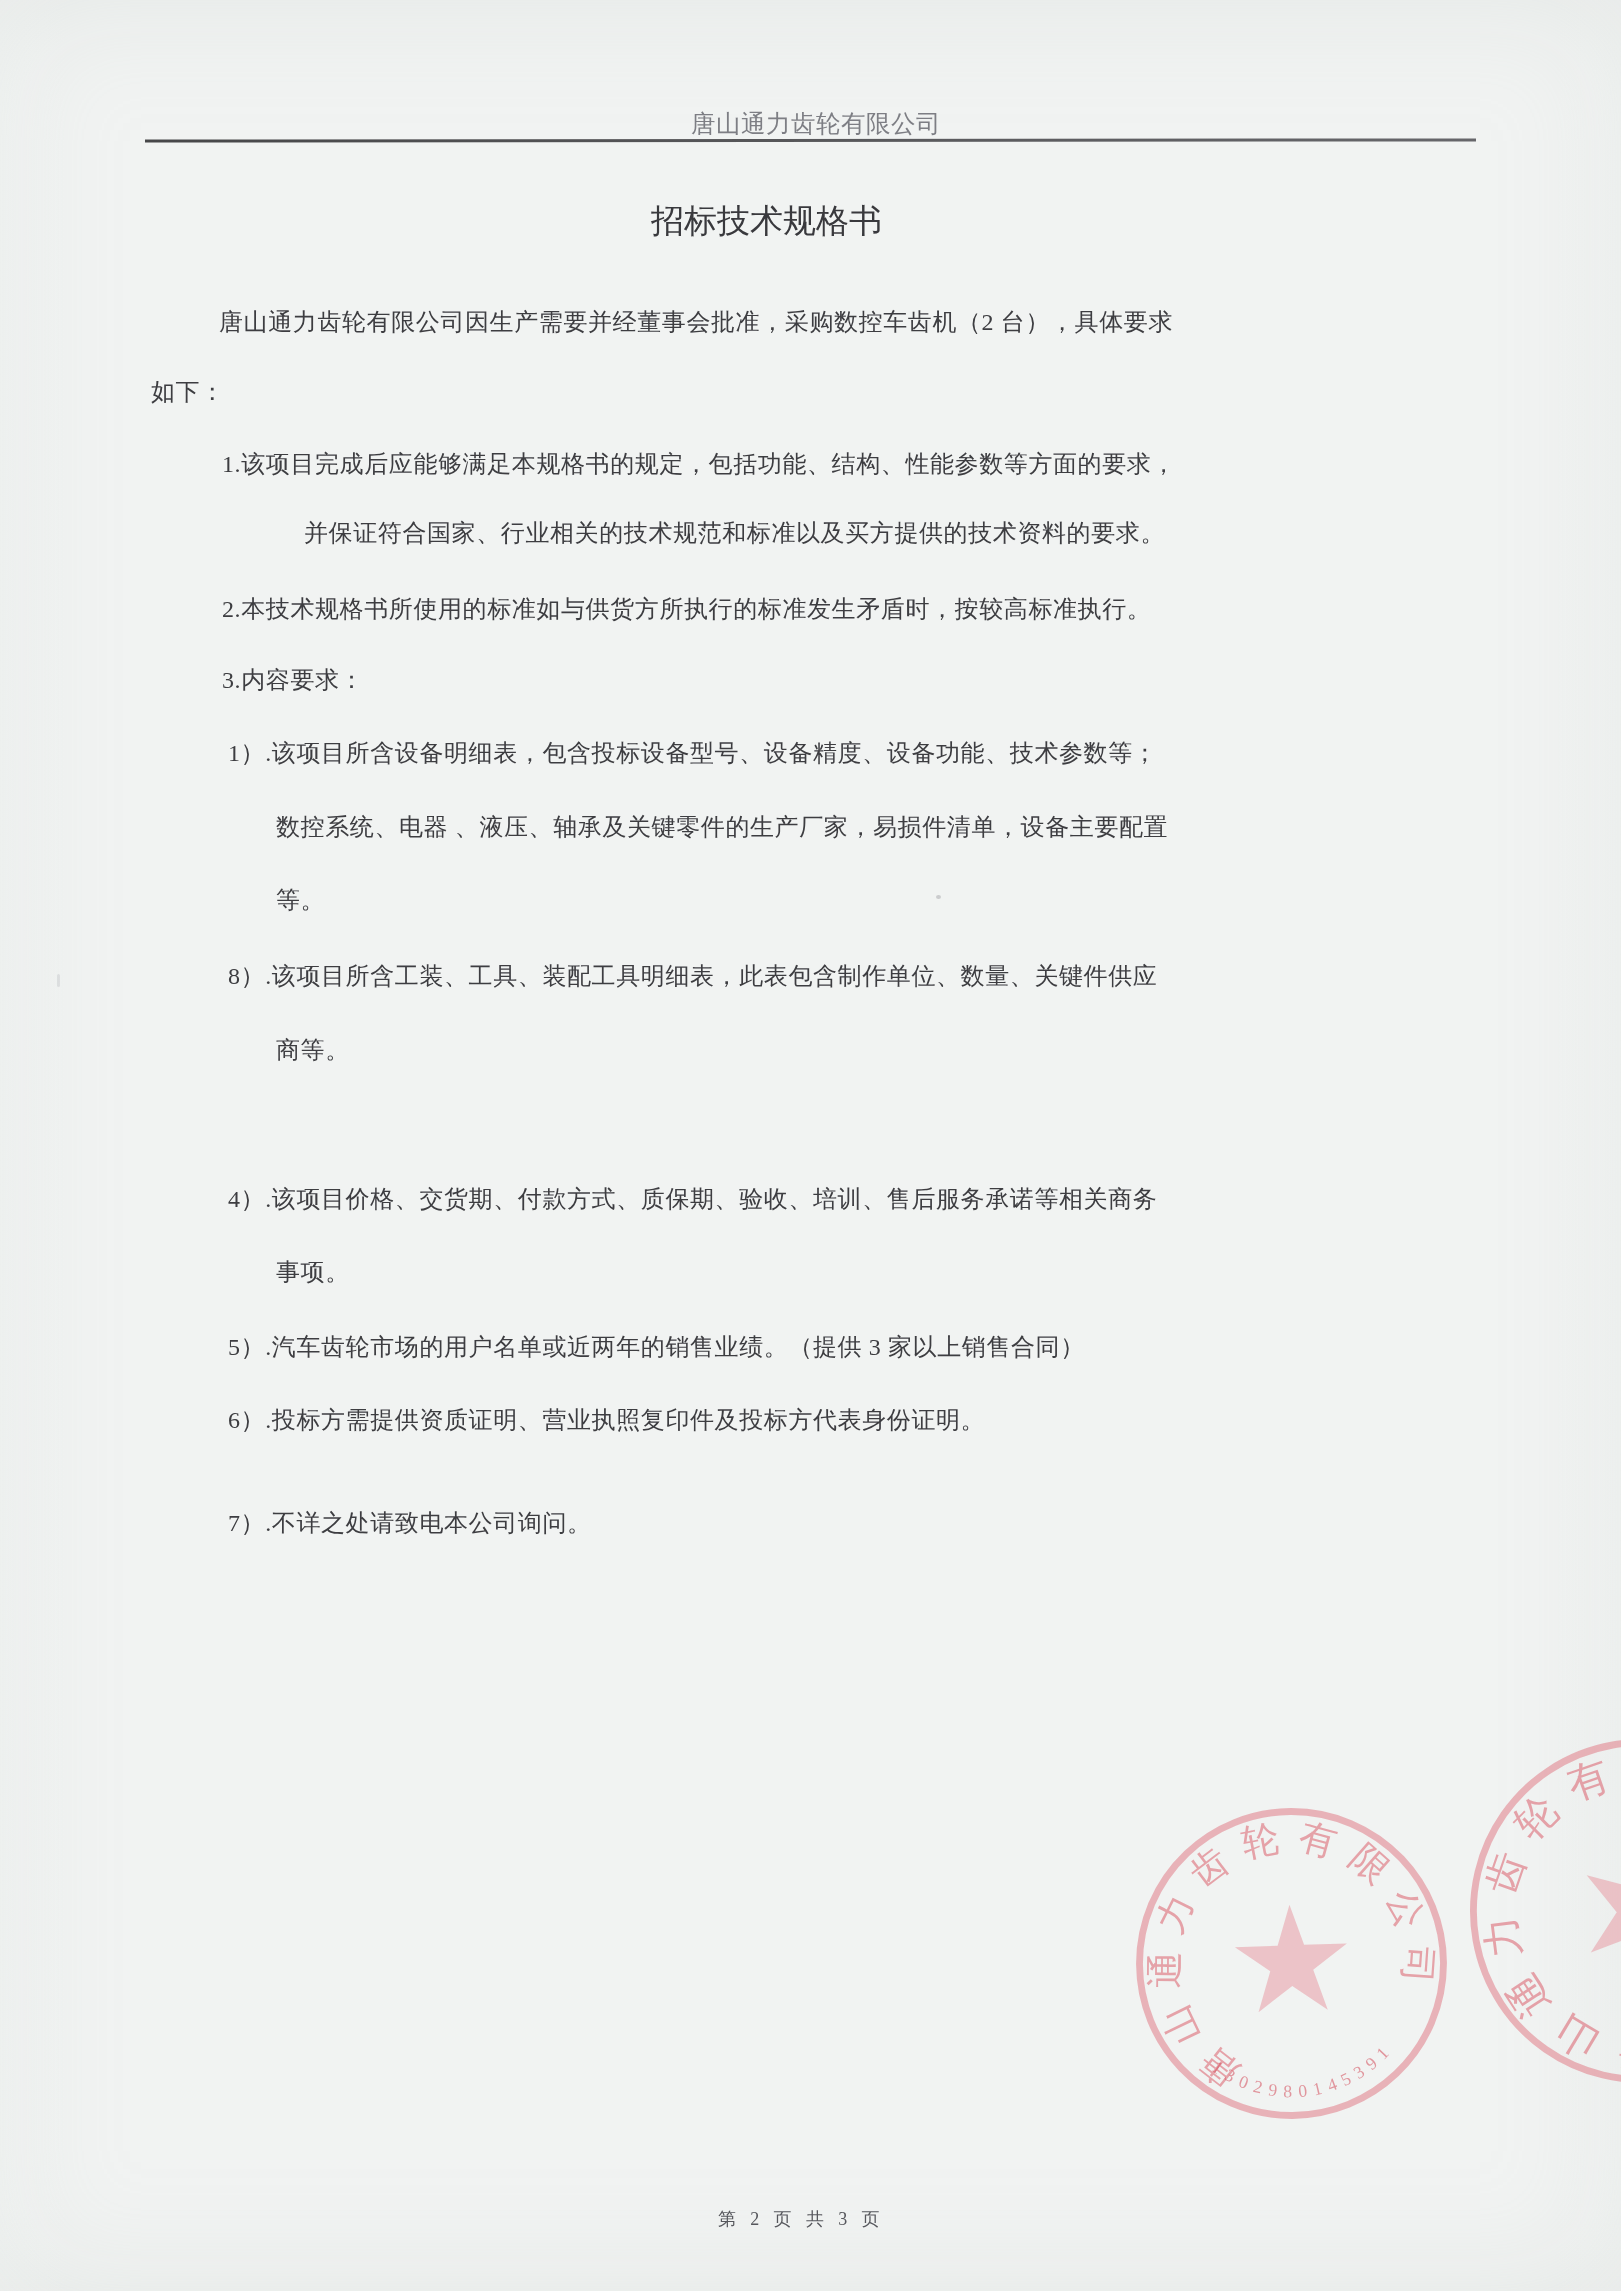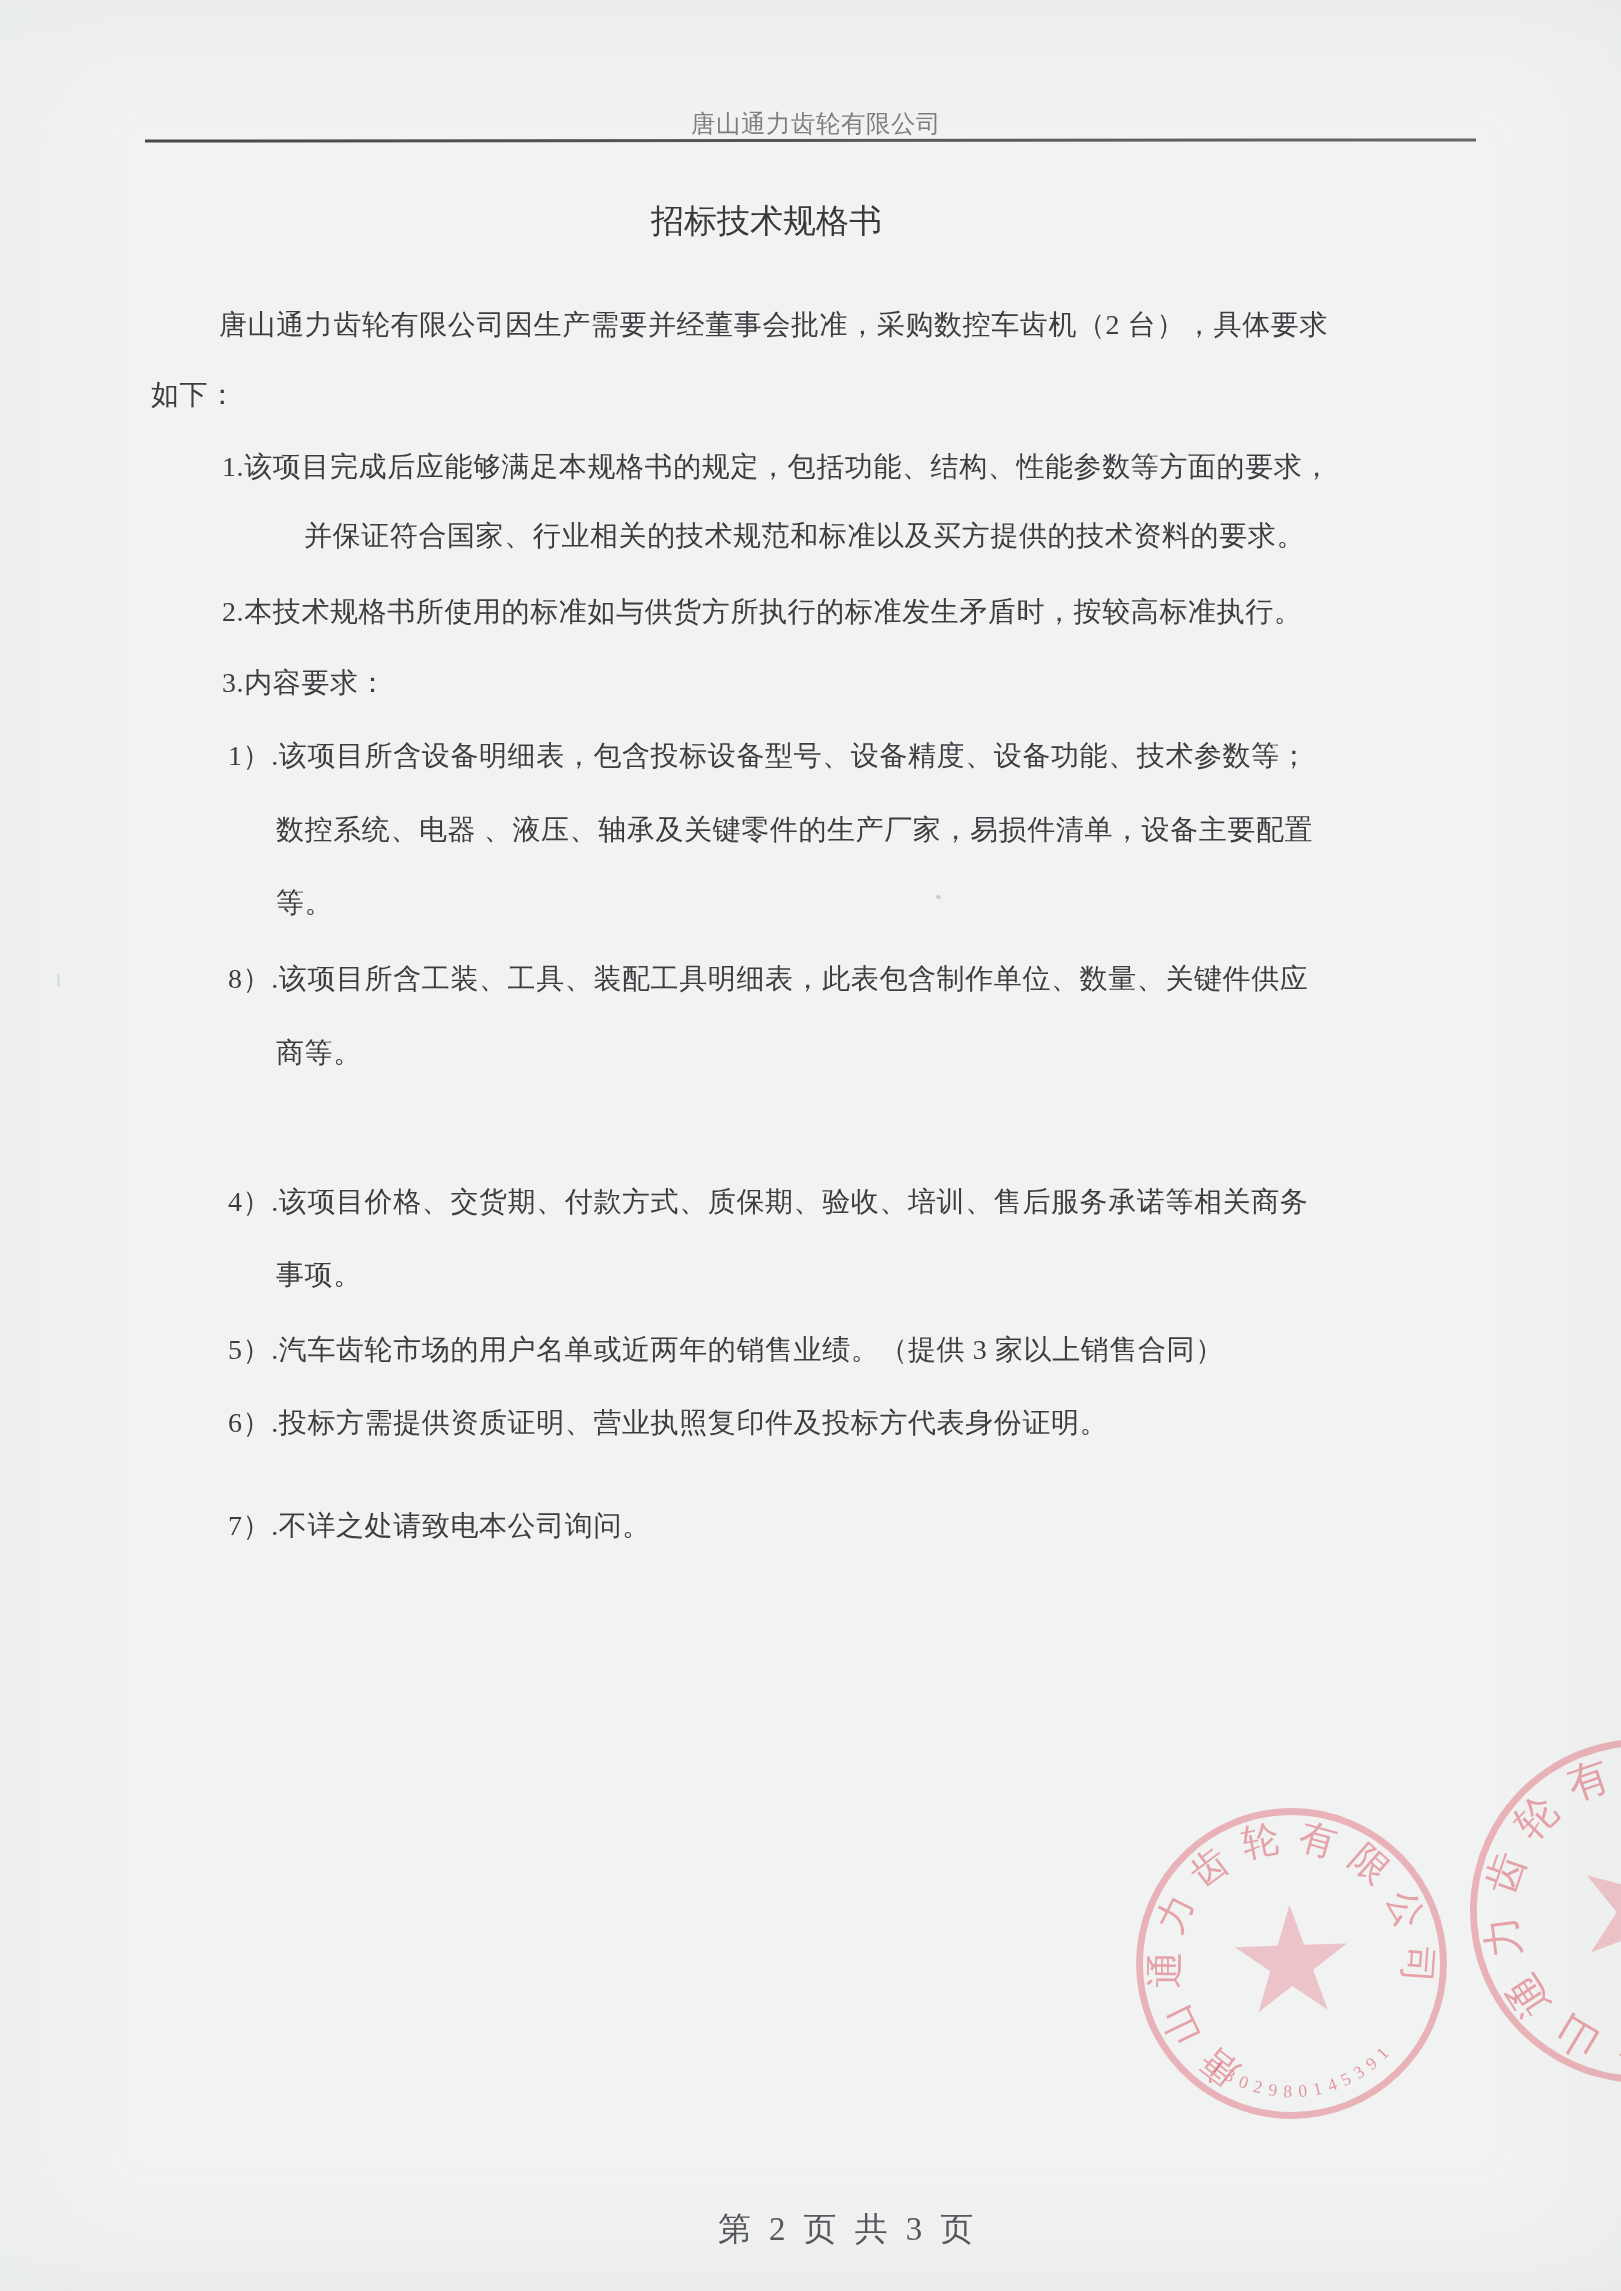--- a/index.html
+++ b/index.html
@@ -25,32 +25,32 @@
     background:linear-gradient(90deg,#474749 0%,#59595c 55%,#66666a 100%);
     transform:rotate(-0.05deg);
   }
   .doc-title{
     position:absolute;left:651px;top:199px;margin:0;
     font-size:33px;font-weight:400;letter-spacing:0px;color:#39393d;
     white-space:nowrap;
   }
   .line{
     position:absolute;
-    font-size:28px;letter-spacing:0.6px;line-height:1.15;
+    font-size:24px;letter-spacing:0.6px;line-height:1.15;
     color:#3d3d41;white-space:nowrap;
   }
   .x-p1{left:219px}      
   .x-margin{left:151px}  
   .x-item{left:222px}    
   .x-cont1{left:304px}   
   .x-sub{left:228px}     
   .x-subc{left:276px}    
   .footer-page{
     position:absolute;left:718px;top:2207px;
-    font-size:33px;letter-spacing:4.9px;color:#56575c;
+    font-size:18px;letter-spacing:4.9px;color:#56575c;
     white-space:nowrap;
     text-align:right;
   }
   .stamp{position:absolute;pointer-events:none;}
   .stamp-a{left:1115px;top:1787px;transform:rotate(-22deg);}
   .stamp-b{left:1446px;top:1715px;transform:rotate(-55deg);}
   .seal-text{font-family:"Liberation Serif","DejaVu Serif",serif;font-size:38px;letter-spacing:15px;fill:rgba(219,95,108,0.55);}
   .seal-text-b{font-family:"Liberation Serif","DejaVu Serif",serif;font-size:42px;letter-spacing:17px;fill:rgba(219,95,108,0.55);}
   .seal-num{font-family:"Liberation Serif","DejaVu Serif",serif;font-size:18px;letter-spacing:7px;fill:rgba(214,88,102,0.6);}
   .seal-ring{fill:none;stroke:rgba(221,100,112,0.45);stroke-width:7;}

